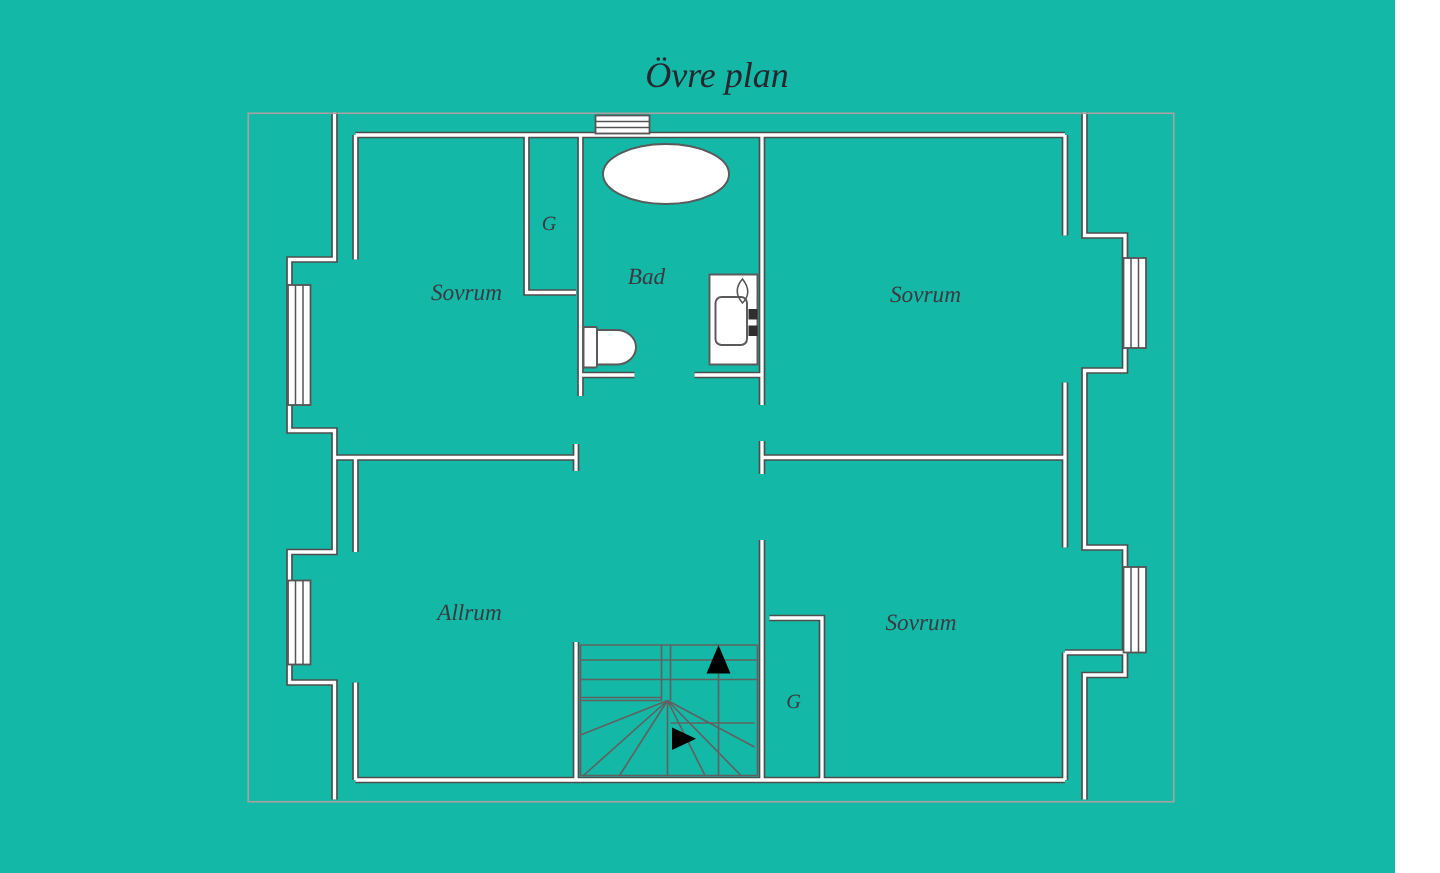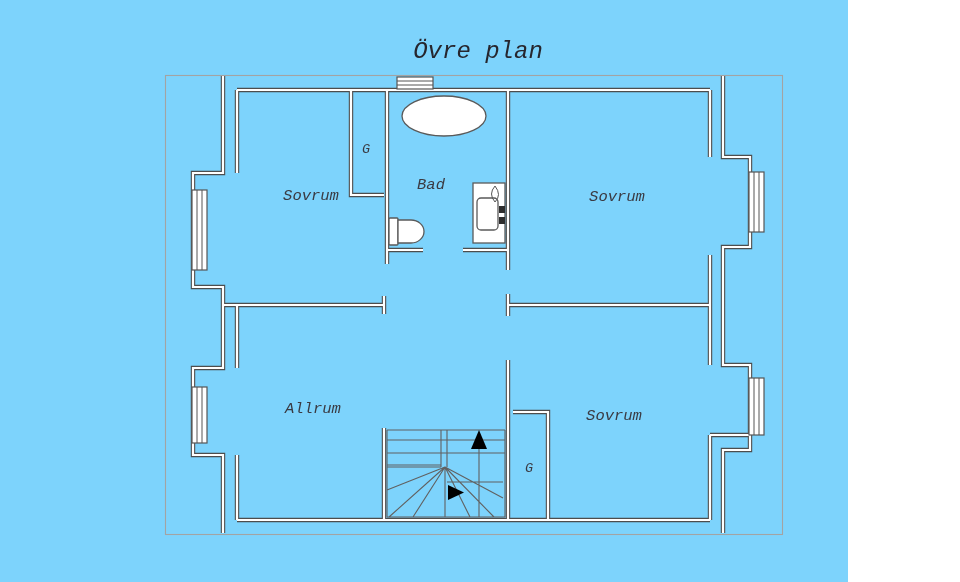--- a/index.html
+++ b/index.html
@@ -1,17 +1,17 @@
 <!DOCTYPE html>
 <html><head>
 <meta charset="utf-8">
 <style>
   html,body{margin:0;padding:0;background:#ffffff;}
-  .stage{position:relative;width:848px;height:582px;background:#7dd3fc;overflow:hidden;
-         font-family:Liberation Mono, monospace;}
+  .stage{position:relative;width:930px;height:582px;background:#14b8a6;overflow:hidden;
+         font-family:Liberation Serif, serif;}
   svg{position:absolute;left:0;top:0;}
   .boundary{fill:none;stroke:#a3a3a3;stroke-width:1.1;}
   .wall-dark{fill:none;stroke:#4d4d4d;stroke-width:4.4;stroke-linecap:butt;stroke-linejoin:miter;}
   .wall-light{fill:none;stroke:#ffffff;stroke-width:2.2;stroke-linecap:butt;stroke-linejoin:miter;}
   .thin{fill:none;stroke:#616161;stroke-width:1.1;}
   .fixture{fill:#ffffff;stroke:#5a5a5a;stroke-width:1.3;}
   .winframe{fill:#ffffff;stroke:#555555;stroke-width:1.2;}
   .winline{fill:none;stroke:#555555;stroke-width:1;}
   .arrow{fill:#000000;stroke:none;}
   .dark-bit{fill:#2e2e2e;stroke:none;}

